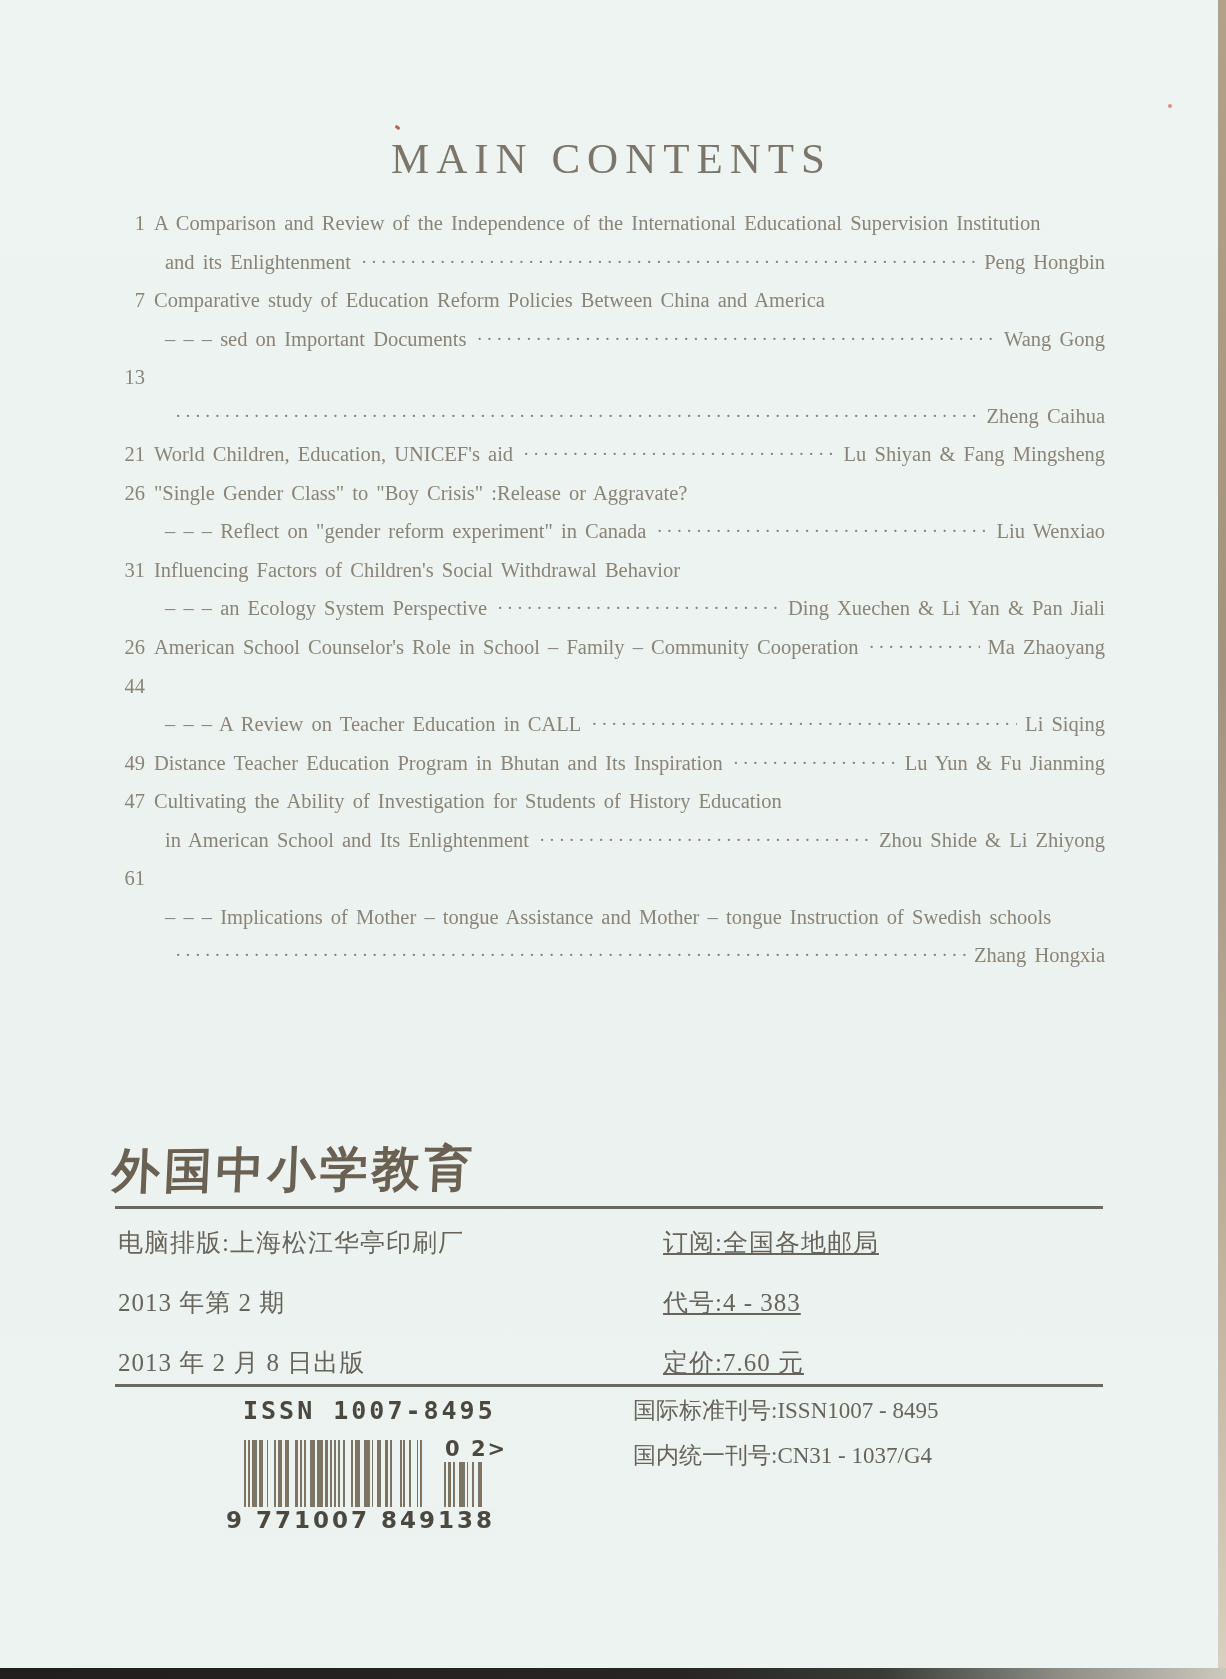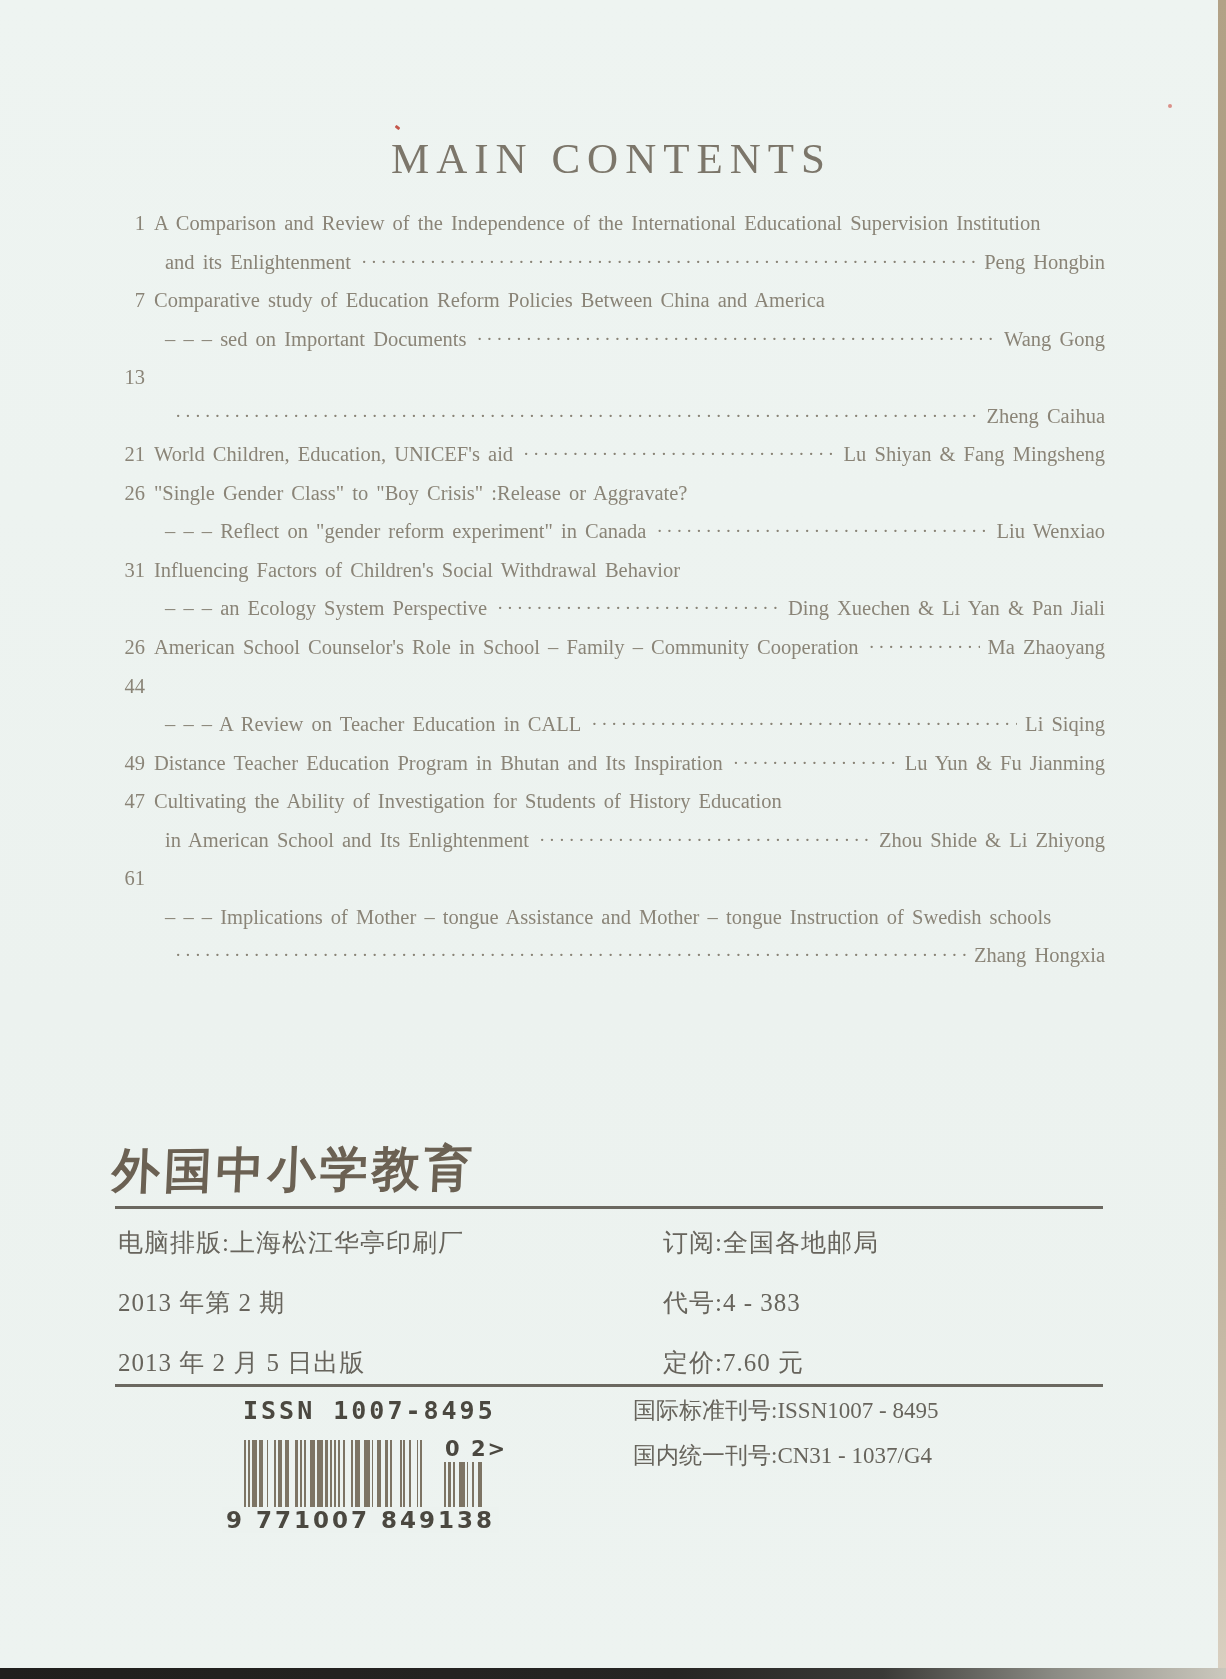--- a/index.html
+++ b/index.html
@@ -28,21 +28,21 @@
   .author{flex:none;}
   .logo{
     position:absolute;left:112px;top:1138px;font-size:48px;font-weight:bold;
     color:#6b6153;letter-spacing:4px;transform:skewX(-3deg) rotate(-0.5deg);
   }
   .rule{position:absolute;left:115px;width:988px;height:3px;background:#6b6860;}
   .rule1{top:1206px;}
   .rule2{top:1384px;}
   .pubrow{position:absolute;font-size:25px;color:#67645c;letter-spacing:1px;white-space:nowrap;}
   .pl{left:118px;}
-  .pr{left:663px;}
+  .pr{left:663px;text-decoration:underline;}
   .row0{top:1226px;}
   .row1{top:1286px;}
   .row2{top:1346px;}
   .issn{
     position:absolute;left:243px;top:1396px;
     font-family:"DejaVu Sans Mono", monospace;font-weight:bold;
     font-size:25px;letter-spacing:3px;color:#4b4840;
   }
   .barcode{position:absolute;display:flex;}
   #barcode-main{left:244px;top:1440px;height:88px;}
@@ -210,21 +210,21 @@
     <span class="author">Zhang Hongxia</span>
   </div>
 </div>
 
   <div class="logo">外国中小学教育</div>
 
   <div class="rule rule1"></div>
 
   <div class="pubrow pl row0">电脑排版:上海松江华亭印刷厂</div>
   <div class="pubrow pl row1">2013 年第 2 期</div>
-  <div class="pubrow pl row2">2013 年 2 月 5 日出版</div>
+  <div class="pubrow pl row2">2013 年 2 月 8 日出版</div>
   <div class="pubrow pr row0">订阅:全国各地邮局</div>
   <div class="pubrow pr row1">代号:4 - 383</div>
   <div class="pubrow pr row2">定价:7.60 元</div>
 
   <div class="rule rule2"></div>
 
   <div class="issn">ISSN 1007-8495</div>
 
   <div class="barcode" id="barcode-main">
       <div class="bar on" style="width: 1.88px;"></div>

